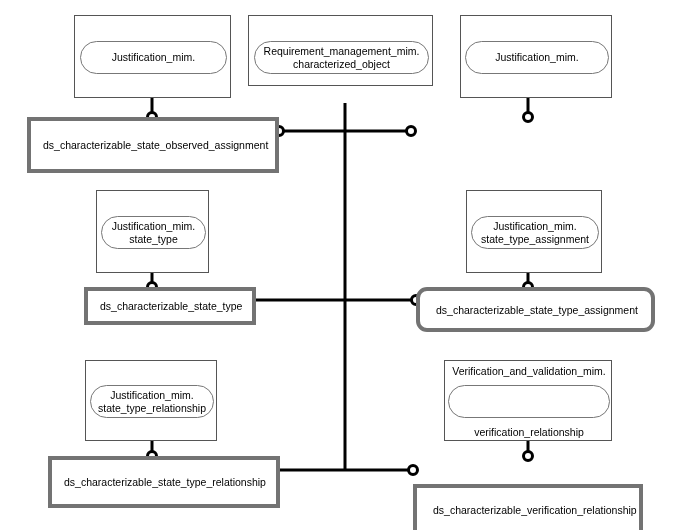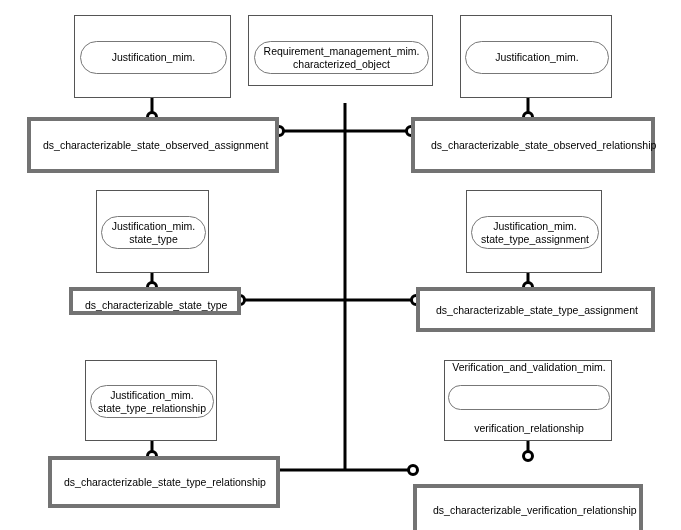--- a/index.html
+++ b/index.html
@@ -133,55 +133,52 @@
   <div class="ent-box" style="left:460px; top:15px; width:152px; height:83px;">
     <div class="capsule" style="left:4px; top:25px; width:144px; height:33px;">
       <span class="l1">Justification_mim.</span>
     </div>
   </div>
 
   <div class="ds-box" style="left:27px; top:117px; width:252px; height:56px;">
     <span class="lbl">ds_characterizable_state_observed_assignment</span>
   </div>
 
-  <div class="ds-box pad-right" style="left:411px; top:117px; width:244px; height:56px;">
-    <span class="lbl">ds_characterizable_state_observed_relationship</span>
-  </div>
 
   <div class="ent-box" style="left:96px; top:190px; width:113px; height:83px;">
     <div class="capsule" style="left:4px; top:25px; width:105px; height:33px;">
       <span class="l1">Justification_mim.</span>
       <span class="l2">state_type</span>
     </div>
   </div>
 
   <div class="ent-box" style="left:466px; top:190px; width:136px; height:83px;">
     <div class="capsule" style="left:4px; top:25px; width:128px; height:33px;">
       <span class="l1">Justification_mim.</span>
       <span class="l2">state_type_assignment</span>
     </div>
   </div>
 
-  <div class="ds-box" style="left:69px; top:287px; width:172px; height:28px;align-items:flex-end;">
+  <div class="ds-box" style="left:84px; top:287px; width:172px; height:38px;">
     <span class="lbl">ds_characterizable_state_type</span>
   </div>
 
-  <div class="ds-box pad-right" style="left:416px; top:287px; width:239px; height:45px;">
+  <div class="ds-box pad-right" style="left:416px; top:287px; width:239px; height:45px;border-radius:11px;">
     <span class="lbl">ds_characterizable_state_type_assignment</span>
   </div>
 
   <div class="ent-box" style="left:85px; top:360px; width:132px; height:81px;">
     <div class="capsule" style="left:4px; top:24px; width:124px; height:33px;">
       <span class="l1">Justification_mim.</span>
       <span class="l2">state_type_relationship</span>
     </div>
   </div>
 
   <div class="ent-box" style="left:444px; top:360px; width:168px; height:81px;">
-    <div class="capsule" style="left:3px; top:24px; width:162px; height:25px;gap:48px;">
+    <div class="capsule" style="left:3px; top:24px; width:162px; height:33px;gap:48px;">
       <span class="l1">Verification_and_validation_mim.</span>
       <span class="l2">verification_relationship</span>
     </div>
   </div>
 
   <div class="ds-box" style="left:48px; top:456px; width:232px; height:52px;">
     <span class="lbl">ds_characterizable_state_type_relationship</span>
   </div>
 
   <div class="ds-box pad-right" style="left:413px; top:484px; width:230px; height:52px;">

